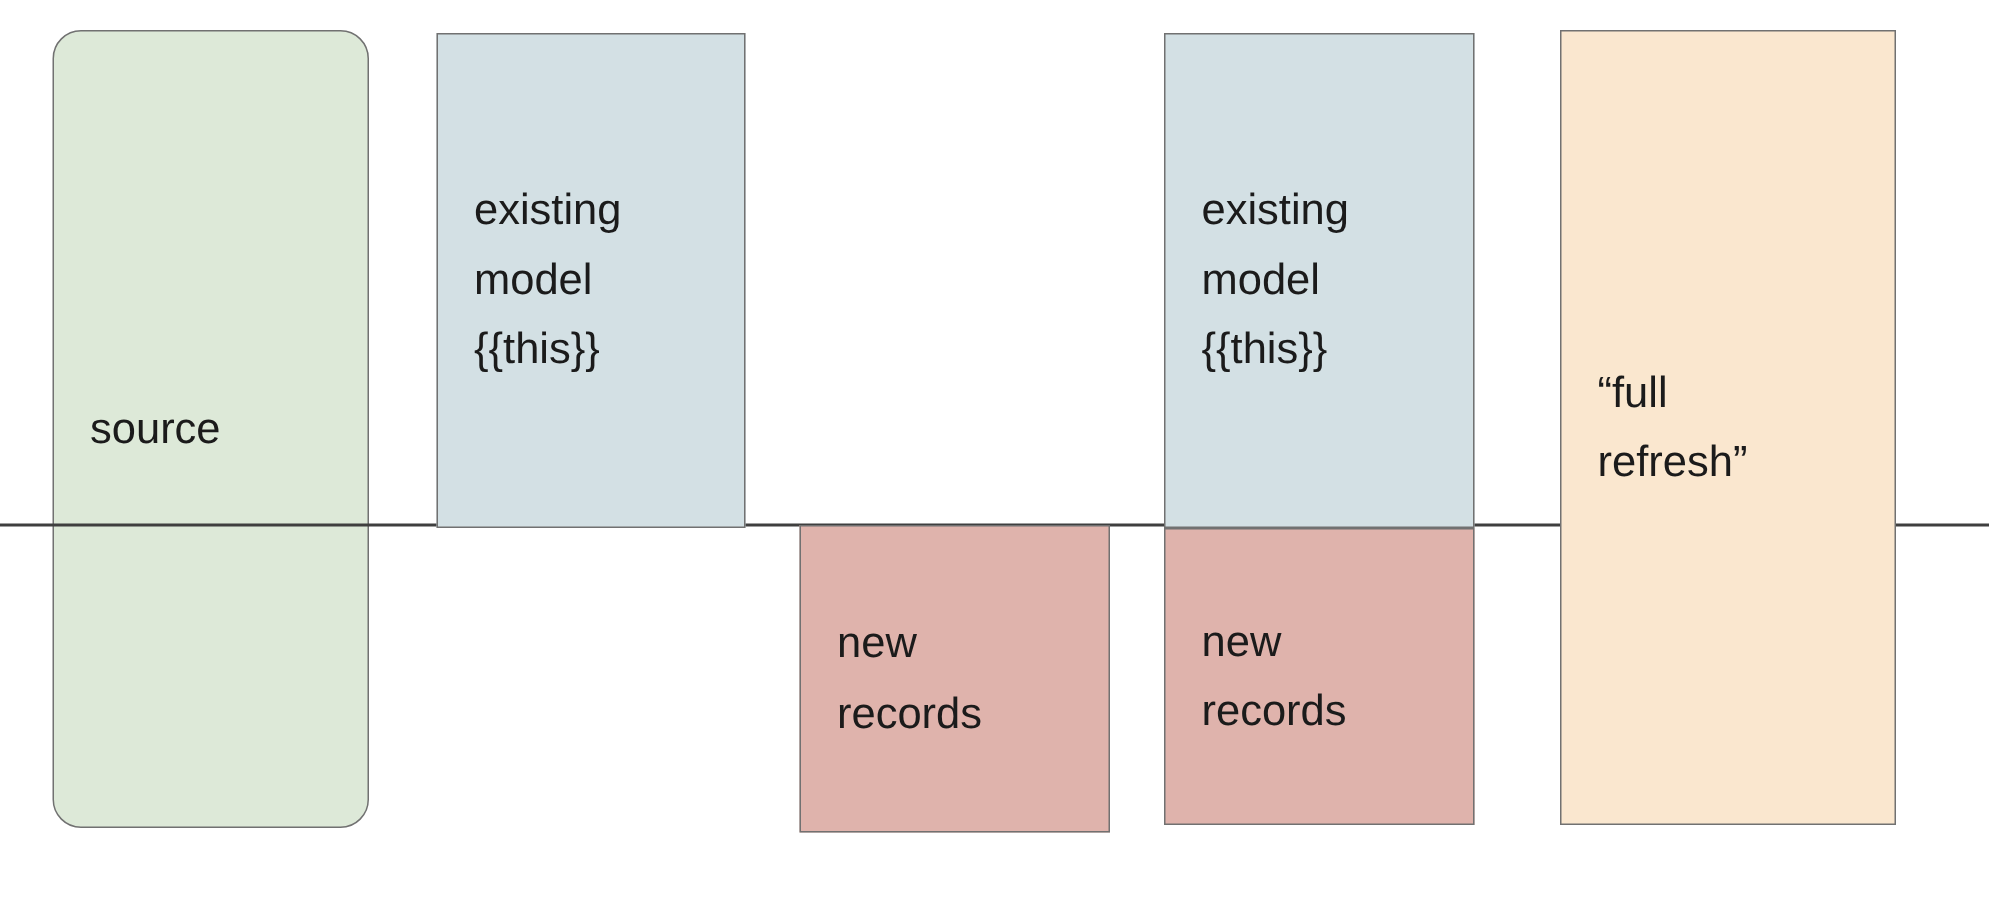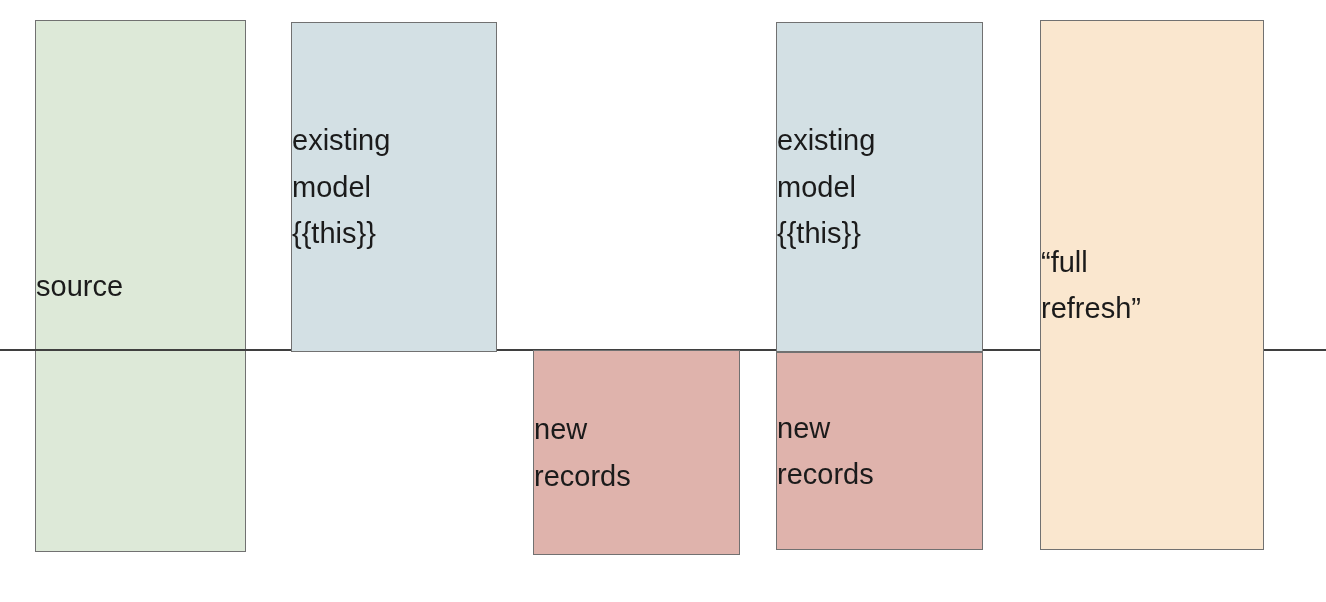--- a/index.html
+++ b/index.html
@@ -22,30 +22,31 @@
     width: 1326px;
     height: 2px;
     z-index: 1;
   }
   .box {
     position: absolute;
     box-sizing: border-box;
     border: 1.5px solid #717171;
     display: flex;
     align-items: center;
+    padding-left: 24px;
     z-index: 2;
   }
   .label {
     font-size: 29px;
     line-height: 1.6;
     color: #1b1b1b;
     white-space: pre-line;
   }
   
-  .box-source         { left: 35px;   top: 20px;  width: 211px; height: 532px; z-index: 0; }
+  .box-source         { left: 35px;   top: 20px;  width: 211px; height: 532px; z-index: 0; border-radius: 19px; }
   .box-model-left     { left: 291px;  top: 22px;  width: 206px; height: 330px; }
   .box-records-center { left: 533px;  top: 350px; width: 207px; height: 205px; }
   .box-model-right    { left: 776px;  top: 22px;  width: 207px; height: 330px; }
   .box-records-right  { left: 776px;  top: 352px; width: 207px; height: 198px; }
   .box-refresh        { left: 1040px; top: 20px;  width: 224px; height: 530px; }
 </style>
 </head>
 <body>
 
 <div class="canvas">

